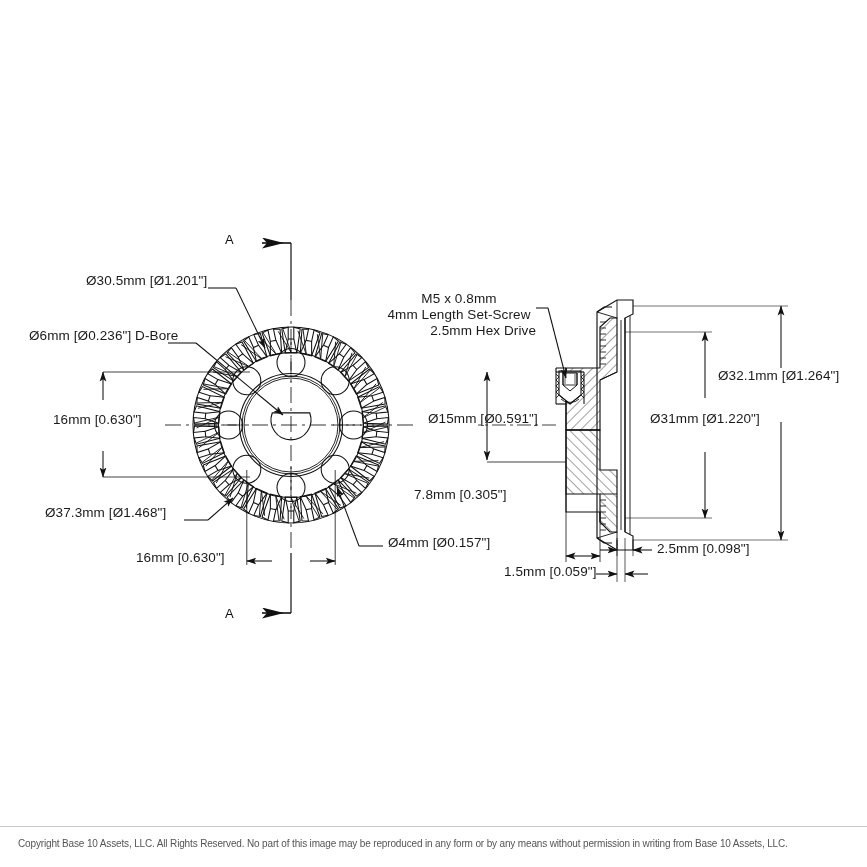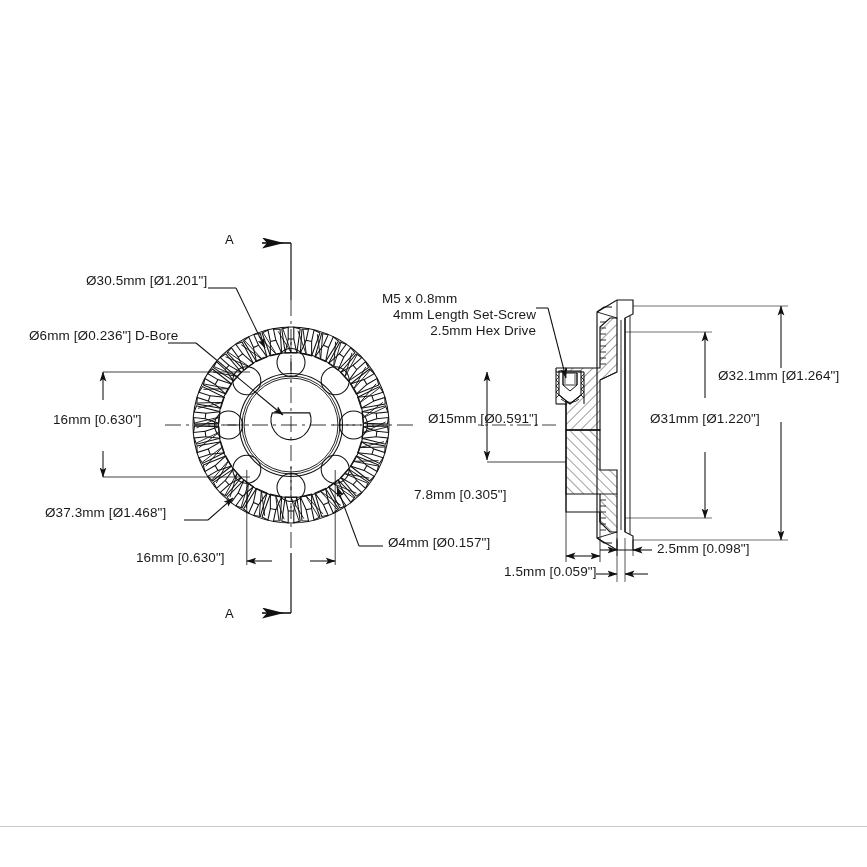--- a/index.html
+++ b/index.html
@@ -536,30 +536,31 @@
   <div class="lbl" style="left:29px; top:328px;">Ø6mm [Ø0.236"] D-Bore</div>
 
   <div class="lbl" style="left:53px; top:412px;">16mm [0.630"]</div>
 
   <div class="lbl" style="left:45px; top:505px;">Ø37.3mm [Ø1.468"]</div>
 
   <div class="lbl" style="left:136px; top:550px;">16mm [0.630"]</div>
 
   <div class="lbl" style="left:388px; top:535px;">Ø4mm [Ø0.157"]</div>
 
-  <div class="lbl multi" style="left:382px; top:291px; width:154px; text-align:left;">M5 x 0.8mm</div>
-  <div class="lbl multi" style="left:382px; top:307px; width:154px; text-align:right;">4mm Length Set-Screw</div>
+  <div class="lbl multi" style="left:382px; top:291px; width:154px; text-align:center;">M5 x 0.8mm</div>
+  <div class="lbl multi" style="left:382px; top:307px; width:154px; text-align:center;">4mm Length Set-Screw</div>
   <div class="lbl multi" style="left:382px; top:323px; width:154px; text-align:right;">2.5mm Hex Drive</div>
 
   <div class="lbl" style="left:428px; top:411px;">Ø15mm [Ø0.591"]</div>
 
   <div class="lbl" style="left:414px; top:487px;">7.8mm [0.305"]</div>
 
   <div class="lbl" style="left:650px; top:411px;">Ø31mm [Ø1.220"]</div>
 
   <div class="lbl" style="left:718px; top:368px;">Ø32.1mm [Ø1.264"]</div>
 
   <div class="lbl" style="left:504px; top:564px;">1.5mm [0.059"]</div>
 
   <div class="lbl" style="left:657px; top:541px;">2.5mm [0.098"]</div>
 
+  <div class="footer">Copyright Base 10 Assets, LLC.  All Rights Reserved. No part of this image may be reproduced in any form or by any means without permission in writing from Base 10 Assets, LLC.</div>
 
 </div>
 
 </body></html>

